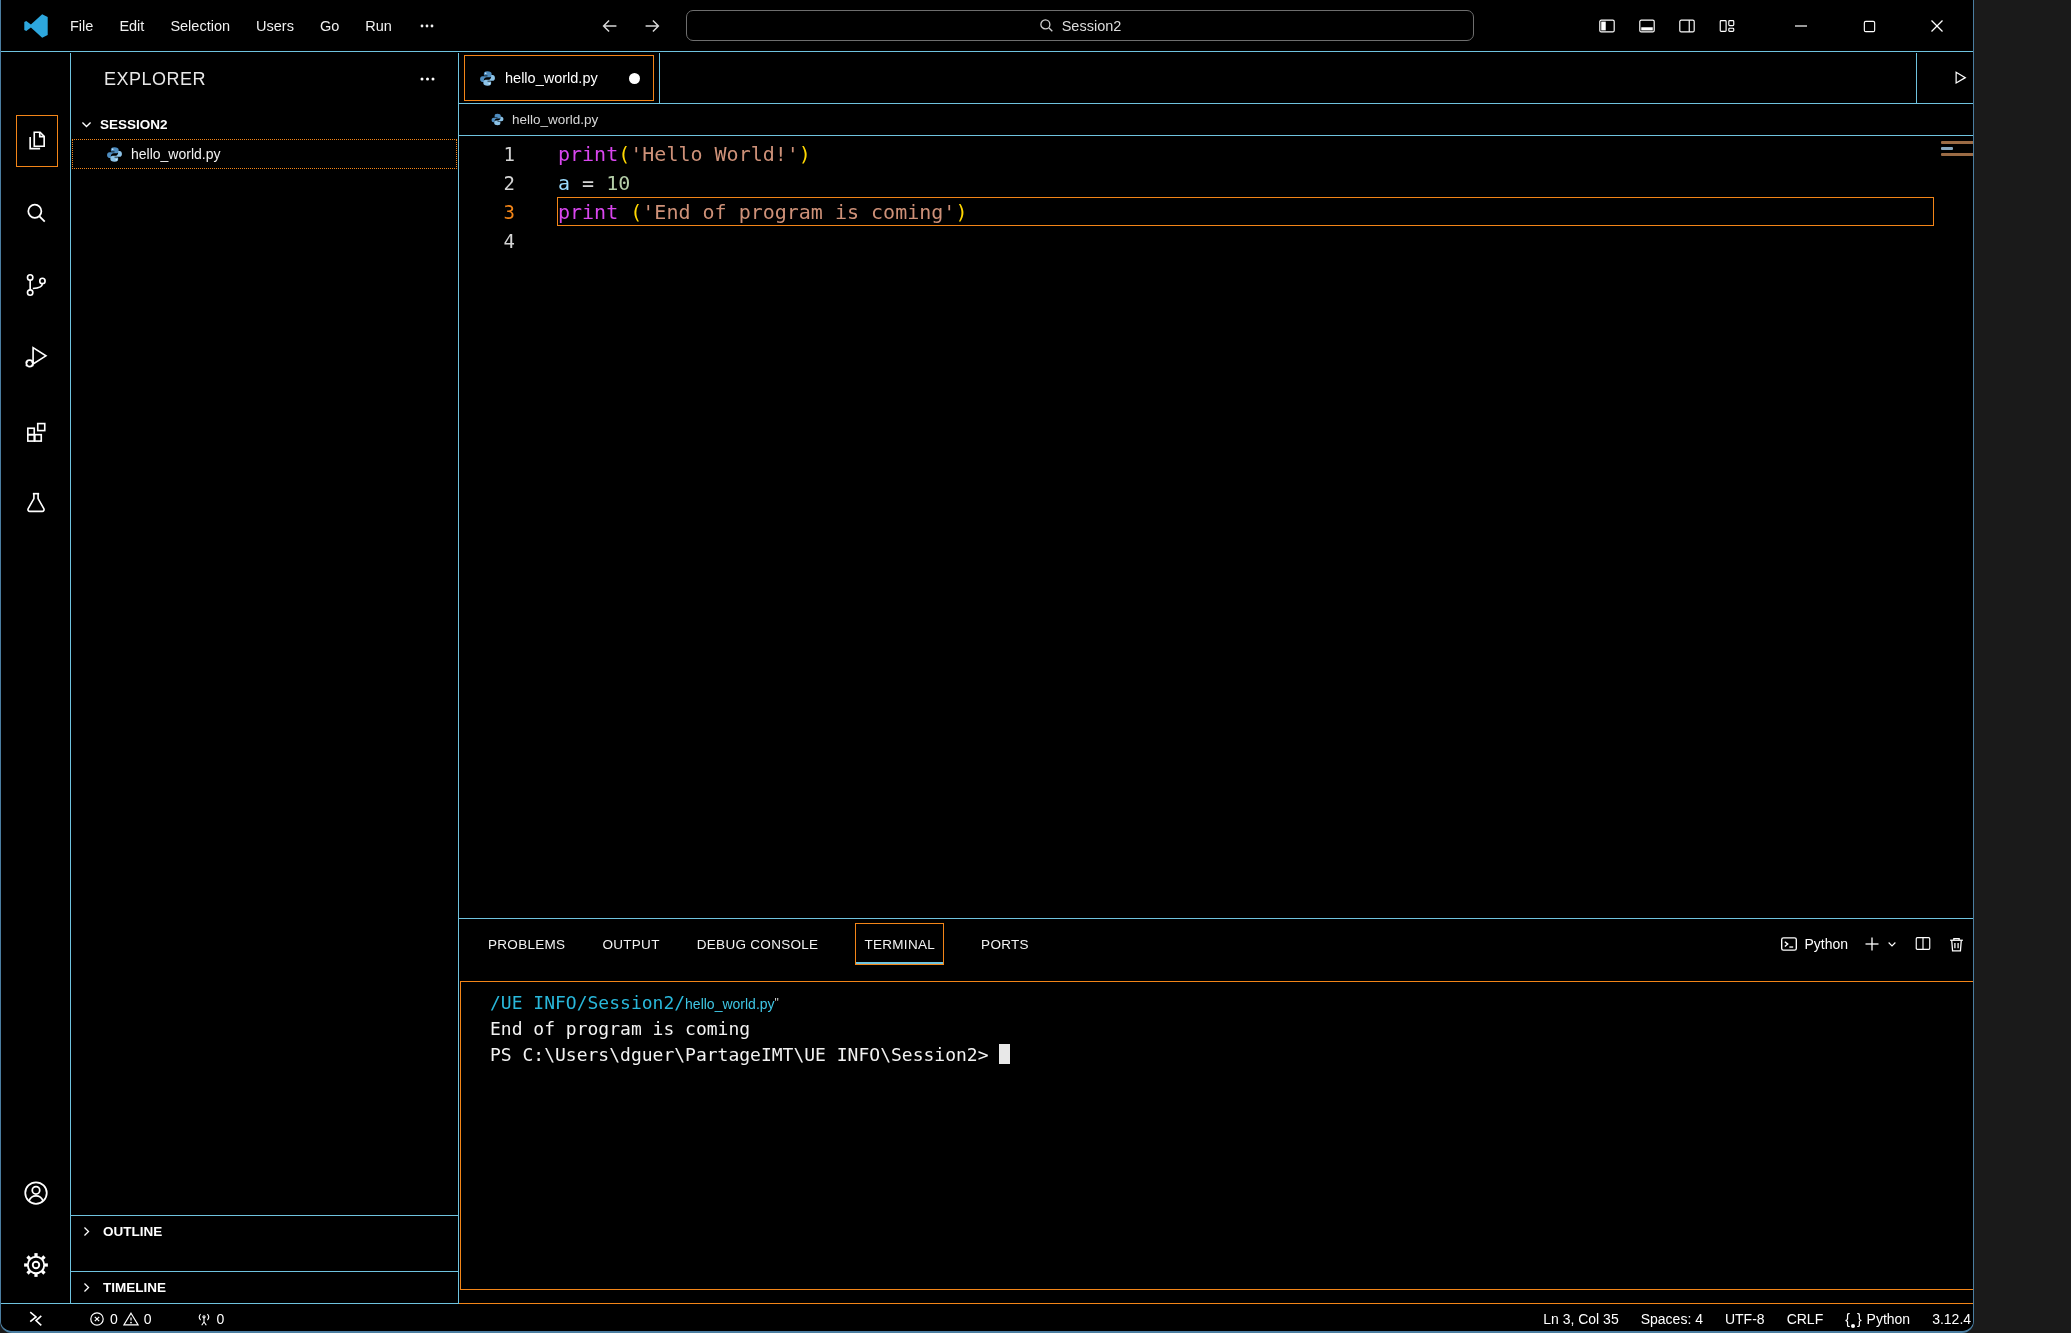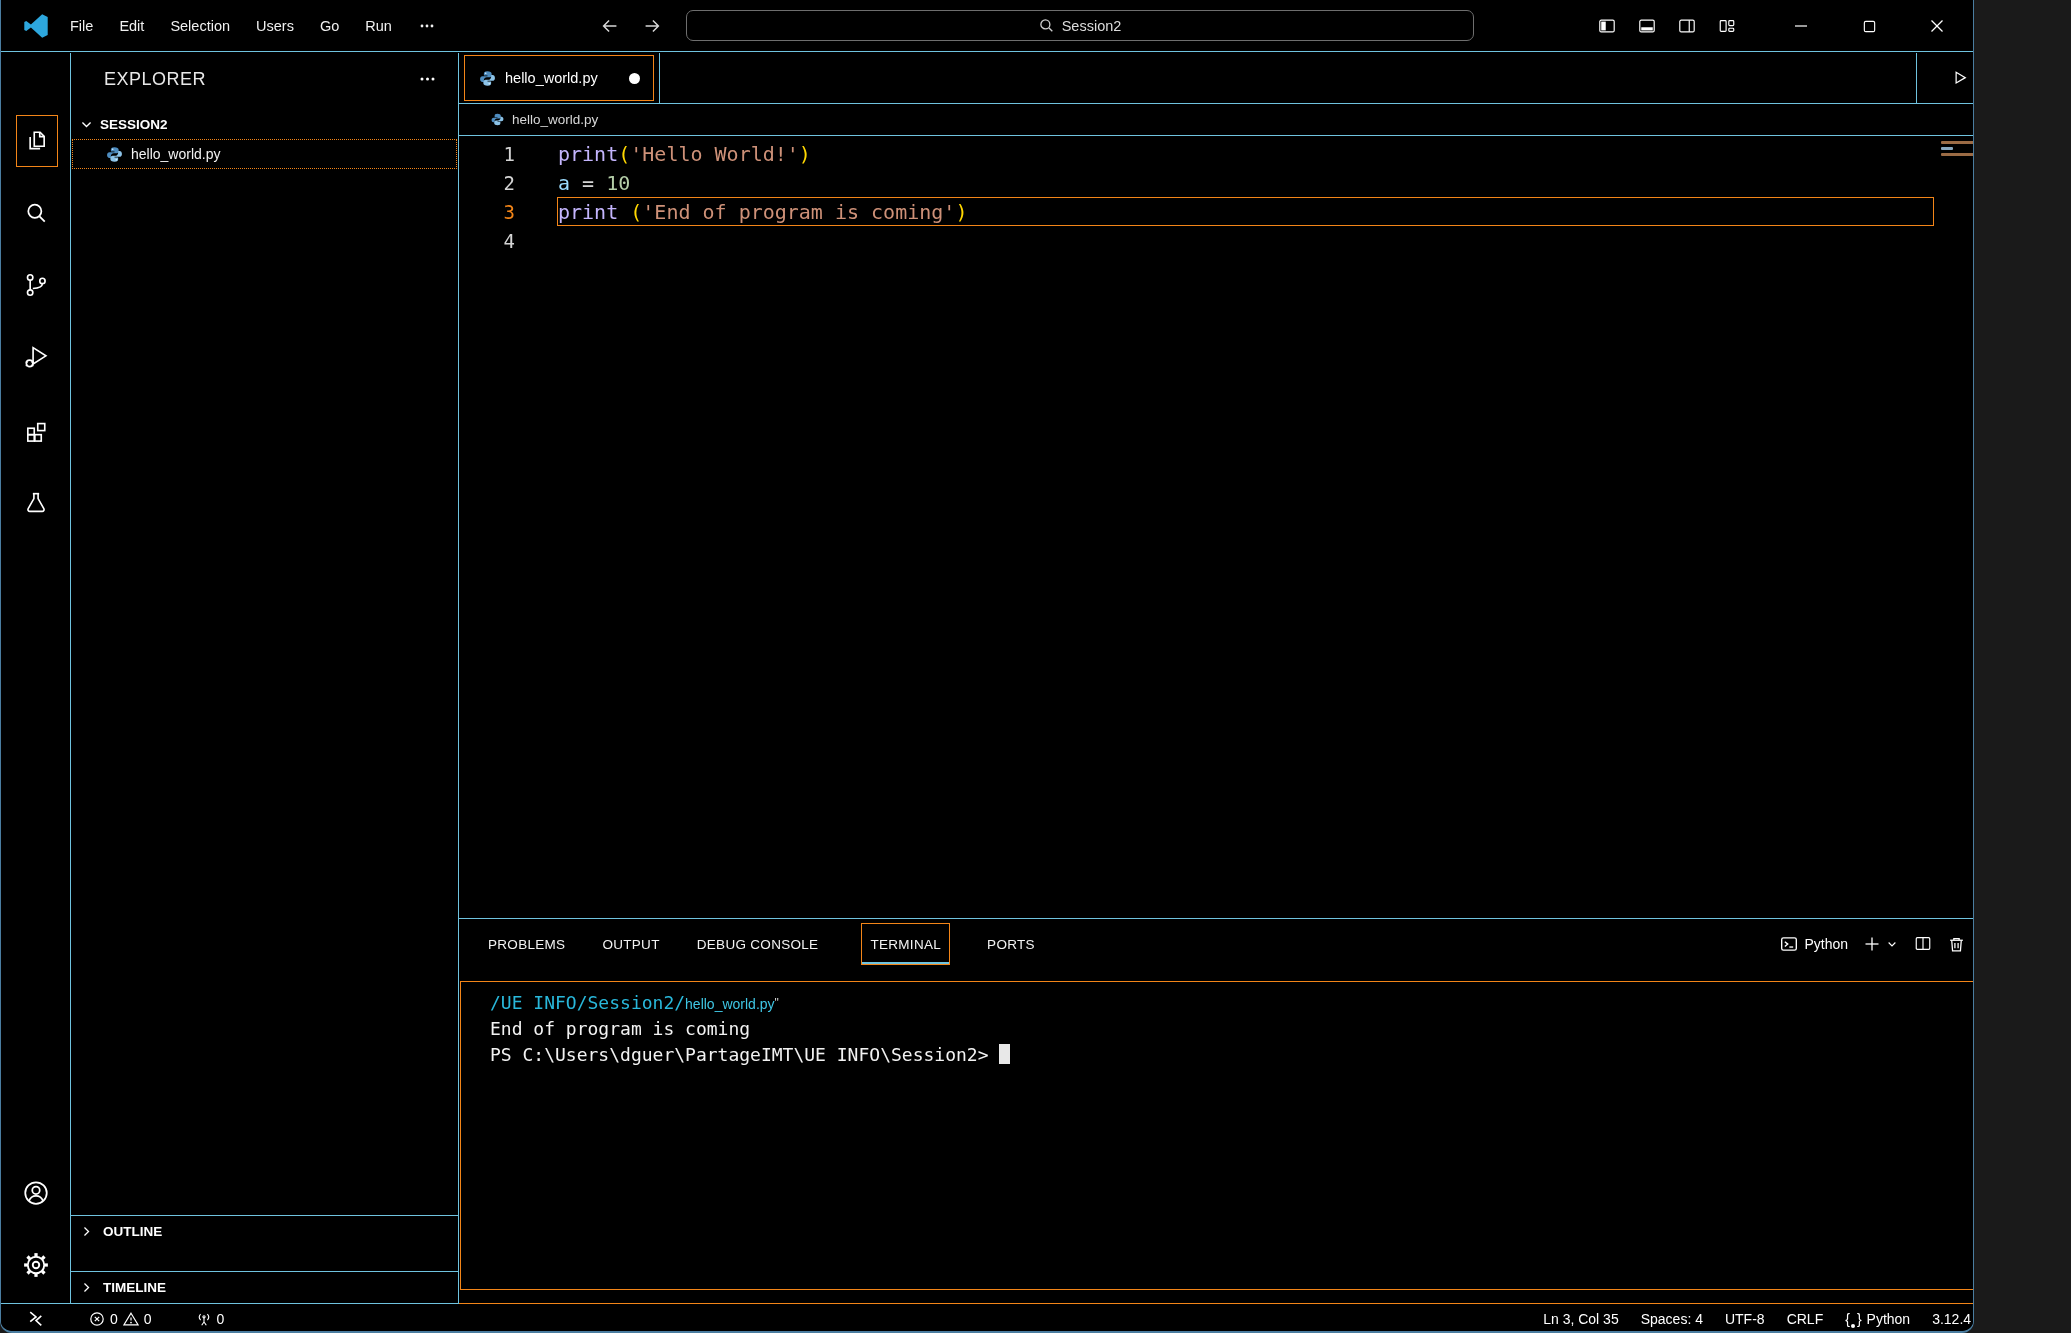--- a/index.html
+++ b/index.html
@@ -54,31 +54,31 @@
   .breadcrumb{position:absolute;left:458px;top:104px;width:1613px;height:32px;border-bottom:1px solid #6FC3DF;box-sizing:border-box;display:flex;align-items:center;}
   .breadcrumb .py-icon{margin-left:31px;flex:none;transform:scale(.9);}
   .breadcrumb-label{margin-left:7px;font-size:13.5px;color:#d8d8d8;}
 
   .code{position:absolute;left:458px;top:137px;width:1587px;height:781px;padding-top:2px;box-sizing:border-box;font-family:"DejaVu Sans Mono",monospace;}
   .code-line{height:29px;display:flex;align-items:center;}
   .gutter{flex:none;width:56px;text-align:right;font-size:19px;color:#d4d4d4;}
   .code-line.active .gutter{color:#F38518;}
   .line-area{flex:1;height:29px;margin-left:42px;margin-right:112px;display:flex;align-items:center;border:1px solid transparent;box-sizing:border-box;white-space:pre;font-size:20px;}
   .code-line.active .line-area{border-color:#F38518;}
-  .tk-fn{color:#c4b5fd}.tk-br{color:#FFD700}.tk-str{color:#CE9178}.tk-var{color:#9CDCFE}.tk-op{color:#D4D4D4}.tk-num{color:#B5CEA8}.tk-pl{color:#fff}
+  .tk-fn{color:#d946ef}.tk-br{color:#FFD700}.tk-str{color:#CE9178}.tk-var{color:#9CDCFE}.tk-op{color:#D4D4D4}.tk-num{color:#B5CEA8}.tk-pl{color:#fff}
 
   .minimap{position:absolute;left:1933px;top:137px;width:112px;height:200px;}
   .mm-bar{position:absolute;height:3px;border-radius:1px;}
   .scroll-thumb{position:absolute;left:2050px;top:184px;width:16px;height:12px;background:#8f8f8f;}
 
   
   .panel{position:absolute;left:458px;top:918px;width:1613px;height:385px;border-top:1px solid #6FC3DF;box-sizing:border-box;background:#000;text-decoration:underline;}
   .panel-tabs{position:absolute;left:29px;top:2px;height:46px;display:flex;align-items:center;gap:37px;}
   .panel-tab{font-size:13.5px;color:#f2f2f2;letter-spacing:.3px;height:46px;display:flex;align-items:center;}
-  .panel-tab.active{border:1px solid #F38518;padding:12px 8px;height:42px;box-sizing:border-box;position:relative;margin-left:6px;}
+  .panel-tab.active{border:1px solid #F38518;padding:12px 8px;height:42px;box-sizing:border-box;position:relative;}
   .panel-tab.active::after{content:'';position:absolute;left:0;right:0;bottom:0;height:2px;background:#6FC3DF;}
   .panel-actions{position:absolute;right:12px;top:2px;height:46px;display:flex;align-items:center;gap:16px;}
   .term-profile{display:flex;align-items:center;gap:6px;}
   .term-profile-label{font-size:14px;color:#fff;}
   .terminal{position:absolute;left:1px;top:62px;width:1603px;height:309px;border:1px solid #F38518;box-sizing:border-box;
     padding:8px 0 0 29px;font-family:"DejaVu Sans Mono",monospace;font-size:18px;overflow:hidden;}
   .term-line{height:26px;line-height:26px;white-space:pre;}
   .sg-w{color:#f2f2f2}.sg-y{color:#F5F543}.sg-c{color:#29B8DB}
   .sg-csm{color:#3fc6e4;font-family:"Liberation Sans",sans-serif;font-size:14px;}
   .sg-wsm{color:#d8d8d8;font-family:"Liberation Sans",sans-serif;font-size:12px;vertical-align:2px;}

